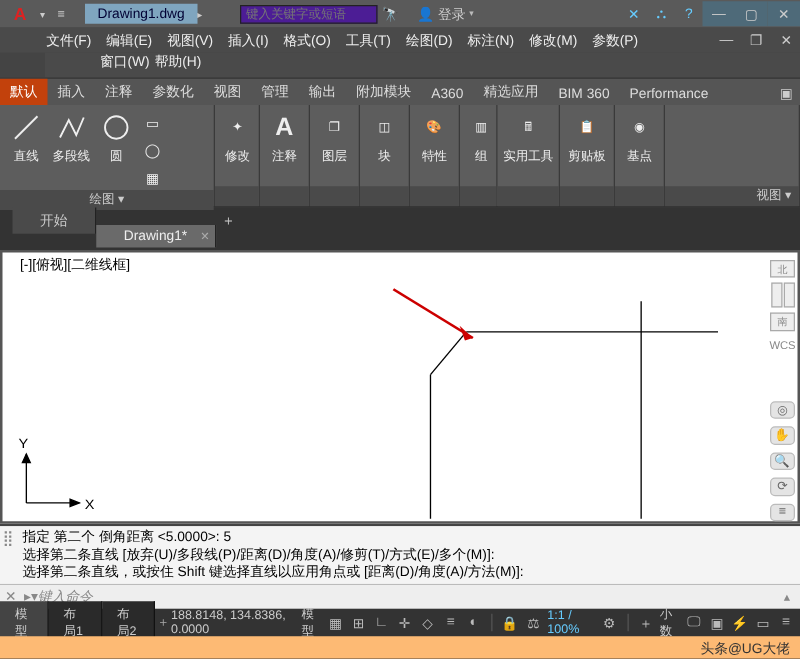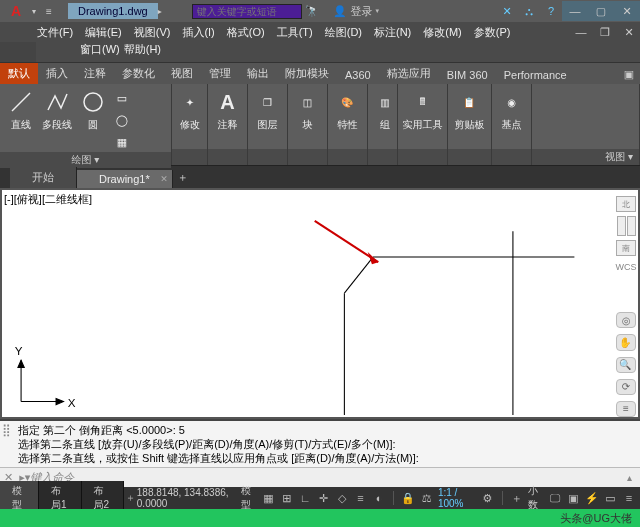--- a/index.html
+++ b/index.html
@@ -29,28 +29,28 @@
   .ribbon { height: 82px; background: #5d5d5d; display: flex; border-bottom: 1px solid #222; }
   .panel { border-right: 1px solid #3a3a3a; display: flex; flex-direction: column; }
   .panel .tools { flex: 1; display: flex; align-items: flex-start; padding: 4px 4px 0 4px; gap: 2px; }
   .panel .plabel { height: 16px; background: #4a4a4a; color: #ccc; font-size: 10px; text-align: center; line-height: 16px; position: relative; }
   .bigtool { width: 34px; display: flex; flex-direction: column; align-items: center; gap: 2px; color: #eee; font-size: 10px; }
   .bigtool .ico { width: 28px; height: 28px; display: flex; align-items: center; justify-content: center; color:#eee; }
   .smalltool { width: 20px; height: 20px; display: flex; align-items: center; justify-content: center; color:#eee;}
   .stackv { display:flex; flex-direction:column; gap:2px;}
   .drop-tri { font-size: 7px; color:#bbb; }
   
-  .doctabs { height: 22px; background: #333; display:flex; align-items:flex-end; padding-left:10px; gap:0; font-size:11px;}
+  .doctabs { height: 34px; background: #333; display:flex; align-items:flex-start; padding-left:10px; gap:0; font-size:11px;}
   .dtab { padding:3px 22px; background:#4a4a4a; color:#ccc; border-right:1px solid #222; position:relative;}
   .dtab.active { background:#6a6a6a; color:#eee;margin-top:14px;}
   .dtab .x { position:absolute; right:4px; top:4px; font-size:9px; color:#aaa;}
   .dtab-add { width:20px; color:#ccc; text-align:center; padding:3px 0;}
   
   .canvas-wrap { flex:1; position:relative; background:#fff; border:2px solid #555; margin:0; }
-  .viewport-label { position:absolute; top:2px; left:2px; font-size:11px; color:#000; background:transparent;}
+  .viewport-label { position:absolute; top:2px; left:14px; font-size:11px; color:#000; background:transparent;}
   .rside { position:absolute; right:0; top:0; height:100%; width:24px; background:transparent; display:flex; flex-direction:column; align-items:center; gap:4px; padding-top:6px;}
   .rside .cube { width:20px; height:20px; border:1px solid #aaa; background:#eee; font-size:8px; display:flex; align-items:center; justify-content:center; color:#888;}
   .rside .wcs { font-size:9px; color:#888; margin-top:2px;}
   .rside .nav { width:20px;height:20px; border-radius:4px; background:#e4e4e4; border:1px solid #bbb; display:flex; align-items:center; justify-content:center; font-size:10px; color:#666; margin-top:2px;}
   svg.drawing { position:absolute; top:0; left:0; width:100%; height:100%; }
   
   .cmdarea { background:#f4f4f4; border-top:2px solid #444; font-size:11px; color:#000; }
   .cmd-hist { padding:2px 4px 2px 18px; position:relative; line-height:14px; background:#f4f4f4;}
   .cmd-hist .handle { position:absolute; left:2px; top:2px; color:#888; font-size:12px;}
   .cmd-input-row { display:flex; align-items:center; background:#eee; border-top:1px solid #bbb; padding:2px 4px;}
@@ -60,21 +60,21 @@
   
   .status { height:22px; background:#333; display:flex; align-items:center; font-size:10px; color:#ccc;}
   .st-left { display:flex; align-items:center;}
   .st-tab { padding:3px 12px; background:#2a2a2a; border-right:1px solid #111;}
   .st-tab.active { background:#444;}
   .st-add { width:18px; text-align:center; color:#aaa;}
   .status .spacer { flex:1; }
   .st-right { display:flex; align-items:center; gap:4px; padding-right:4px;}
   .st-sep { width:1px; height:14px; background:#555; margin:0 3px;}
   .st-ico { width:18px; height:18px; display:flex; align-items:center; justify-content:center; font-size:11px; color:#bbb;}
-  .footer { height:18px; background:#22c55e; color:#333; font-size:11px; display:flex; align-items:center; justify-content:flex-end; padding-right:8px;}
+  .footer { height:18px; background:#fdba74; color:#333; font-size:11px; display:flex; align-items:center; justify-content:flex-end; padding-right:8px;}
 </style>
 </head>
 <body>
 
 <div class="app">
 
   <div class="titlebar">
     <div class="logo">A</div>
     <div class="tb-drop">▾</div>
     <div class="tb-list">≡</div>

